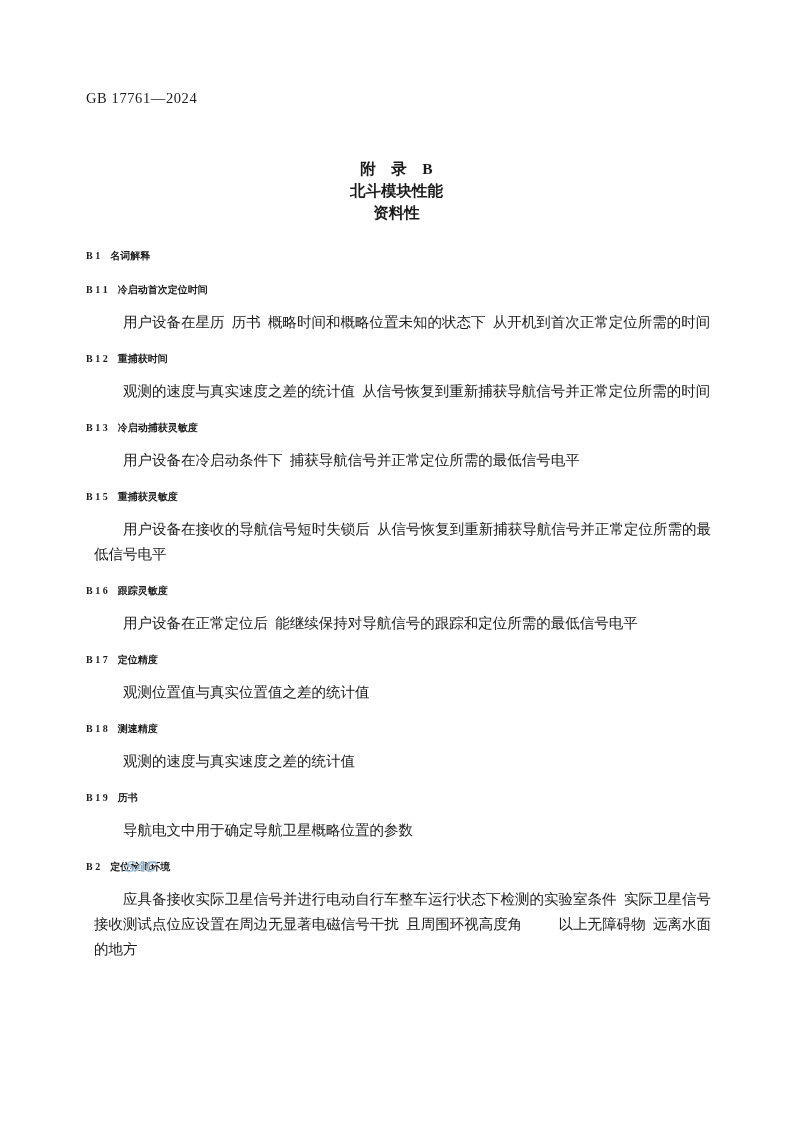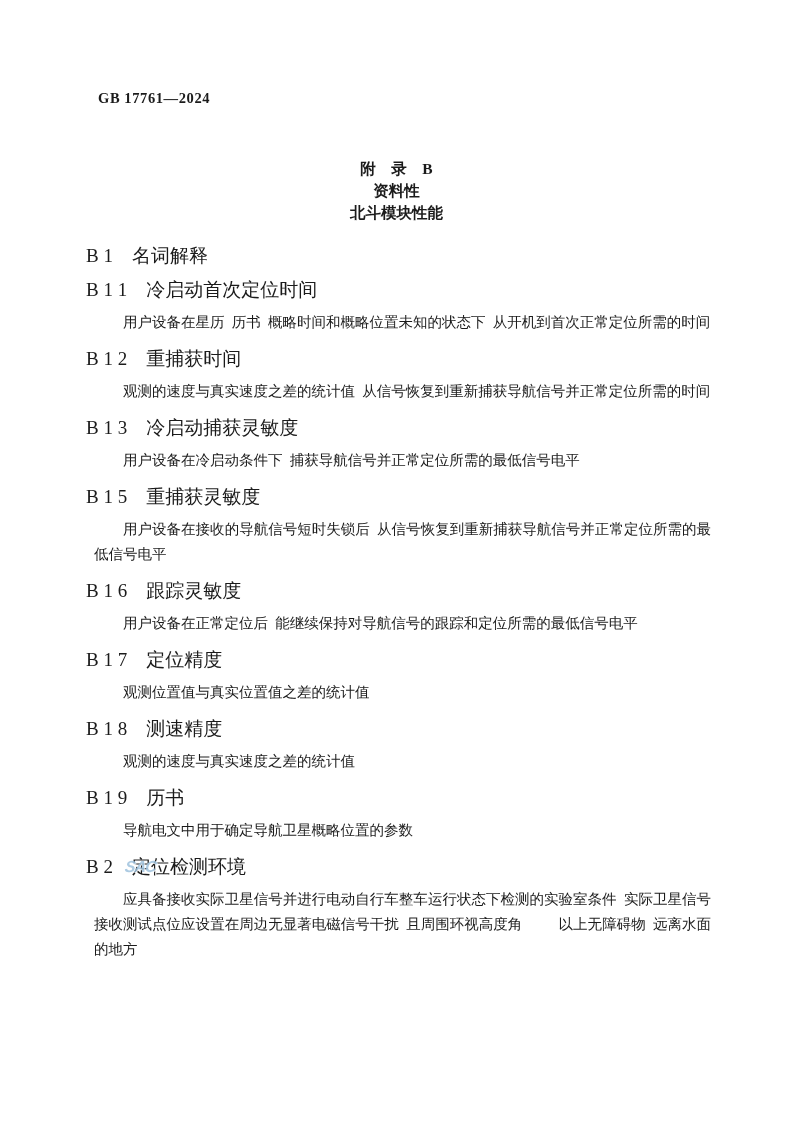--- a/index.html
+++ b/index.html
@@ -14,24 +14,23 @@
     background: #ffffff;
     overflow: hidden;
     font-family: "Liberation Serif", "DejaVu Serif", serif;
     color: #1b1b1b;
   }
   .doc-header {
     position: absolute;
     left: 86px;
     top: 90px;
     font-size: 14.5px;
-    font-weight: bold;
+    font-weight: normal;
     letter-spacing: 0.6px;
     white-space: pre;
-    margin-left: 12px;
   }
   .appendix-title {
     position: absolute;
     left: 0;
     right: 0;
     top: 158px;
     text-align: center;
     font-weight: bold;
     font-size: 15.5px;
     line-height: 22px;
@@ -39,22 +38,22 @@
   .appendix-title .t-line {
     white-space: pre;
   }
   .content {
     position: absolute;
     left: 86px;
     top: 246px;
     width: 625px;
   }
   .sec-heading {
-    font-weight: normal;
-    font-size: 19px;
+    font-weight: bold;
+    font-size: 10px;
     line-height: 20px;
     margin-top: 14px;
     white-space: pre-wrap;
   }
   .sec-heading.first {
     margin-top: 0;
   }
   .sec-para {
     font-size: 14.5px;
     line-height: 25px;
@@ -82,22 +81,22 @@
 </style>
 </head>
 <body>
 
 <div class="page">
 
   <div class="doc-header">GB 17761—2024</div>
 
   <div class="appendix-title">
     <div class="t-line">附　录　B</div>
+    <div class="t-line">北斗模块性能</div>
     <div class="t-line">资料性</div>
-    <div class="t-line">北斗模块性能</div>
   </div>
 
   <div class="content" id="sections-root">
   <section>
     <div class="sec-heading first">B 1　名词解释</div>
   </section>
 
   <section>
     <div class="sec-heading">B 1 1　冷启动首次定位时间</div>
   <div class="sec-para">用户设备在星历 历书 概略时间和概略位置未知的状态下 从开机到首次正常定位所需的时间</div>

